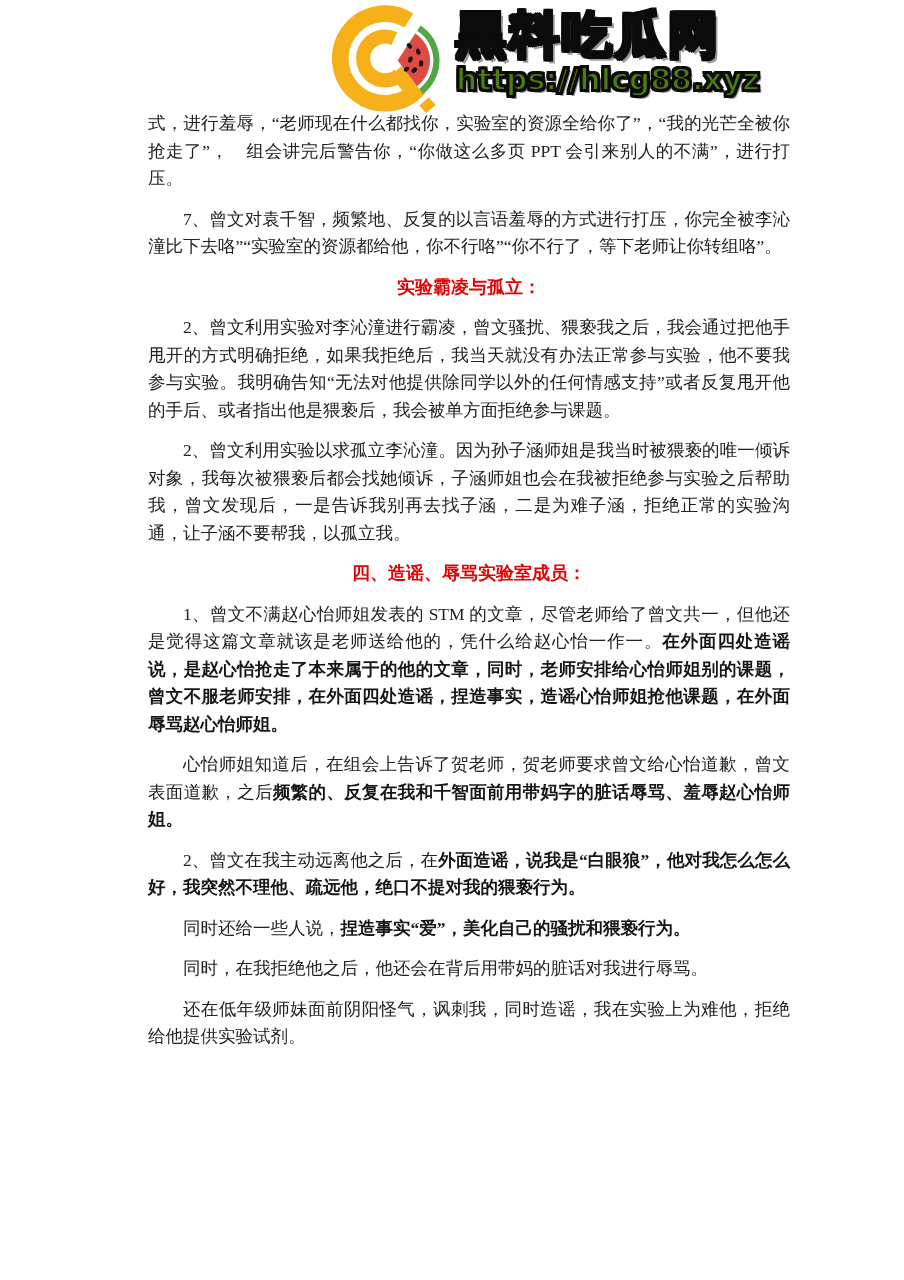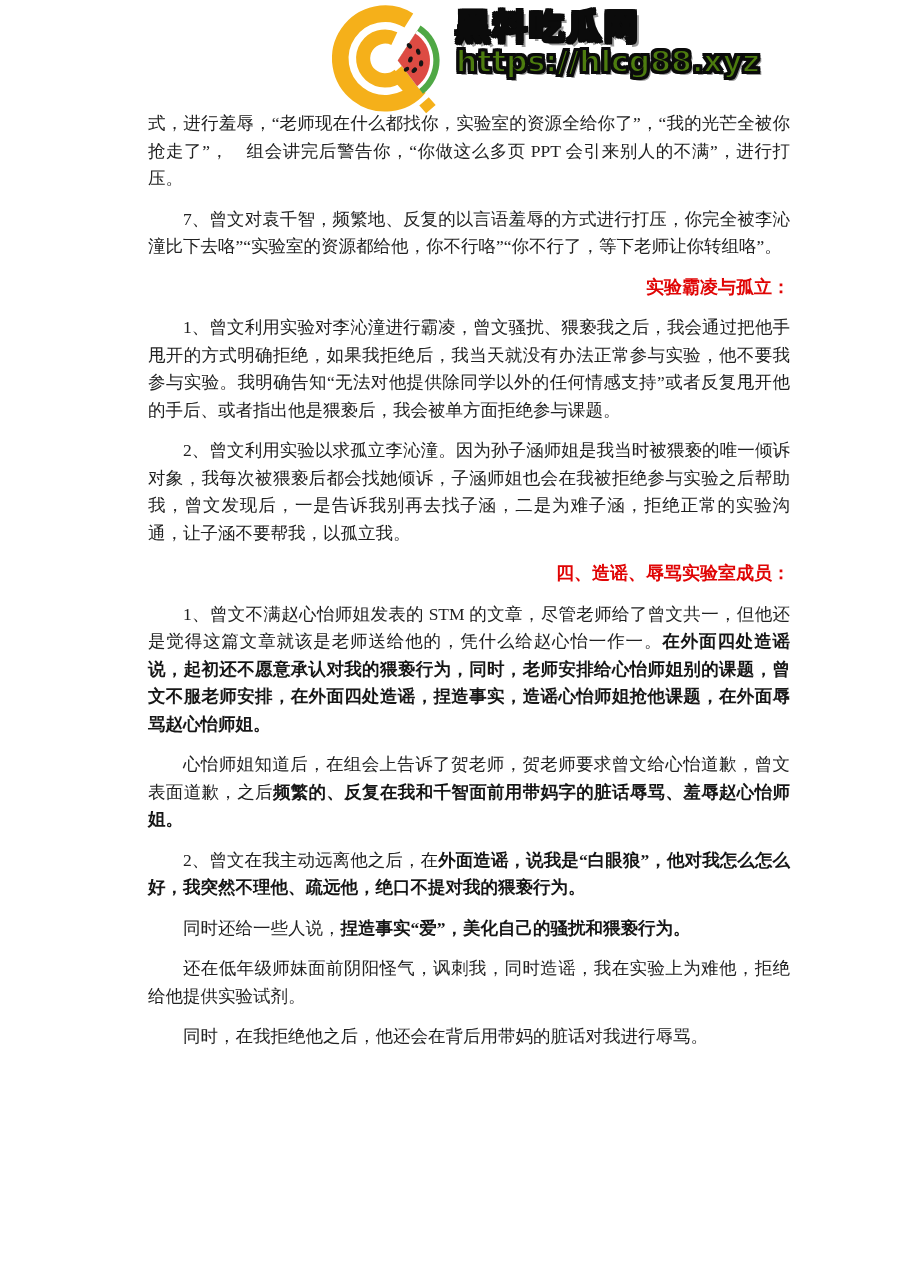--- a/index.html
+++ b/index.html
@@ -6,21 +6,21 @@
   body{
     width:904px;height:1280px;background:#ffffff;position:relative;overflow:hidden;
     font-family:"Liberation Serif","DejaVu Serif",serif;
   }
   
   .watermark{position:absolute;left:328px;top:2px;display:flex;align-items:flex-start;}
   .logo-svg{display:block;}
   .wm-text{margin-left:8px;margin-top:6px;}
   .wm-title{
     font-family:"DejaVu Sans","Liberation Sans",sans-serif;
-    font-size:34px;font-weight:800;letter-spacing:3px;line-height:1.1;
+    font-size:50px;font-weight:800;letter-spacing:3px;line-height:1.1;
     color:#ffffff;-webkit-text-stroke:2.5px #0b0b0b;
     text-shadow:-2px -2px 0 #0b0b0b,2px -2px 0 #0b0b0b,-2px 2px 0 #0b0b0b,2px 2px 0 #0b0b0b,
                 0 -2px 0 #0b0b0b,0 2px 0 #0b0b0b,-2px 0 0 #0b0b0b,2px 0 0 #0b0b0b,
                 4px 4px 0 #9b9b9b;
     white-space:nowrap;
   }
   .wm-url{
     font-family:"DejaVu Sans","Liberation Sans",sans-serif;
     font-size:30px;font-weight:800;letter-spacing:0px;line-height:1.05;margin-top:1px;
     color:#4d7c0f;-webkit-text-stroke:2px #0b0b0b;
@@ -32,21 +32,21 @@
   
   .doc{
     position:absolute;left:148px;top:110px;width:642px;
     color:#212121;font-size:17.5px;line-height:27.5px;text-align:justify;
   }
   .doc p.para{margin:0 0 13px;text-indent:2em;}
   .doc p.no-indent{text-indent:0;}
   .doc .b{font-weight:bold;color:#161616;}
   .doc h3.heading{
     margin:2px 0 13px;font-size:18px;line-height:27.5px;font-weight:bold;
-    color:#e00505;text-align:right;text-indent:0;
+    color:#e00505;text-align:center;text-indent:0;
   }
   .doc .spacer{height:20px;}
 </style>
 </head>
 <body>
 
 <div class="watermark">
   <span>
     <svg class="logo-svg" width="120" height="113" viewBox="0 0 120 116" xmlns="http://www.w3.org/2000/svg">
 
@@ -75,23 +75,23 @@
   <div class="wm-text">
     <div class="wm-title">黑料吃瓜网</div>
     <div class="wm-url">https://hlcg88.xyz</div>
   </div>
 </div>
 
 <div class="doc">
     <p class="para no-indent"><span>式，进行羞辱，“老师现在什么都找你，实验室的资源全给你了”，“我的光芒全被你抢走了”，　组会讲完后警告你，“你做这么多页 PPT 会引来别人的不满”，进行打压。</span></p>
     <p class="para"><span>7、曾文对袁千智，频繁地、反复的以言语羞辱的方式进行打压，你完全被李沁潼比下去咯”“实验室的资源都给他，你不行咯”“你不行了，等下老师让你转组咯”。</span></p>
     <h3 class="heading"><span>实验霸凌与孤立：</span></h3>
-    <p class="para"><span>1、曾文利用实验对李沁潼进行霸凌，曾文骚扰、猥亵我之后，我会通过把他手甩开的方式明确拒绝，如果我拒绝后，我当天就没有办法正常参与实验，他不要我参与实验。我明确告知“无法对他提供除同学以外的任何情感支持”或者反复甩开他的手后、或者指出他是猥亵后，我会被单方面拒绝参与课题。</span></p>
+    <p class="para"><span>2、曾文利用实验对李沁潼进行霸凌，曾文骚扰、猥亵我之后，我会通过把他手甩开的方式明确拒绝，如果我拒绝后，我当天就没有办法正常参与实验，他不要我参与实验。我明确告知“无法对他提供除同学以外的任何情感支持”或者反复甩开他的手后、或者指出他是猥亵后，我会被单方面拒绝参与课题。</span></p>
     <p class="para"><span>2、曾文利用实验以求孤立李沁潼。因为孙子涵师姐是我当时被猥亵的唯一倾诉对象，我每次被猥亵后都会找她倾诉，子涵师姐也会在我被拒绝参与实验之后帮助我，曾文发现后，一是告诉我别再去找子涵，二是为难子涵，拒绝正常的实验沟通，让子涵不要帮我，以孤立我。</span></p>
     <h3 class="heading"><span>四、造谣、辱骂实验室成员：</span></h3>
-    <p class="para"><span>1、曾文不满赵心怡师姐发表的 STM 的文章，尽管老师给了曾文共一，但他还是觉得这篇文章就该是老师送给他的，凭什么给赵心怡一作一。</span><span class="b">在外面四处造谣说，起初还不愿意承认对我的猥亵行为，同时，老师安排给心怡师姐别的课题，曾文不服老师安排，在外面四处造谣，捏造事实，造谣心怡师姐抢他课题，在外面辱骂赵心怡师姐。</span></p>
+    <p class="para"><span>1、曾文不满赵心怡师姐发表的 STM 的文章，尽管老师给了曾文共一，但他还是觉得这篇文章就该是老师送给他的，凭什么给赵心怡一作一。</span><span class="b">在外面四处造谣说，是赵心怡抢走了本来属于的他的文章，同时，老师安排给心怡师姐别的课题，曾文不服老师安排，在外面四处造谣，捏造事实，造谣心怡师姐抢他课题，在外面辱骂赵心怡师姐。</span></p>
     <p class="para"><span>心怡师姐知道后，在组会上告诉了贺老师，贺老师要求曾文给心怡道歉，曾文表面道歉，之后</span><span class="b">频繁的、反复在我和千智面前用带妈字的脏话辱骂、羞辱赵心怡师姐。</span></p>
     <p class="para"><span>2、曾文在我主动远离他之后，在</span><span class="b">外面造谣，说我是“白眼狼”，他对我怎么怎么好，我突然不理他、疏远他，绝口不提对我的猥亵行为。</span></p>
     <p class="para"><span>同时还给一些人说，</span><span class="b">捏造事实“爱”，美化自己的骚扰和猥亵行为。</span></p>
+    <p class="para"><span>同时，在我拒绝他之后，他还会在背后用带妈的脏话对我进行辱骂。</span></p>
     <p class="para"><span>还在低年级师妹面前阴阳怪气，讽刺我，同时造谣，我在实验上为难他，拒绝给他提供实验试剂。</span></p>
-    <p class="para"><span>同时，在我拒绝他之后，他还会在背后用带妈的脏话对我进行辱骂。</span></p>
     <div class="spacer"></div>
   </div>
 
 </body></html>

